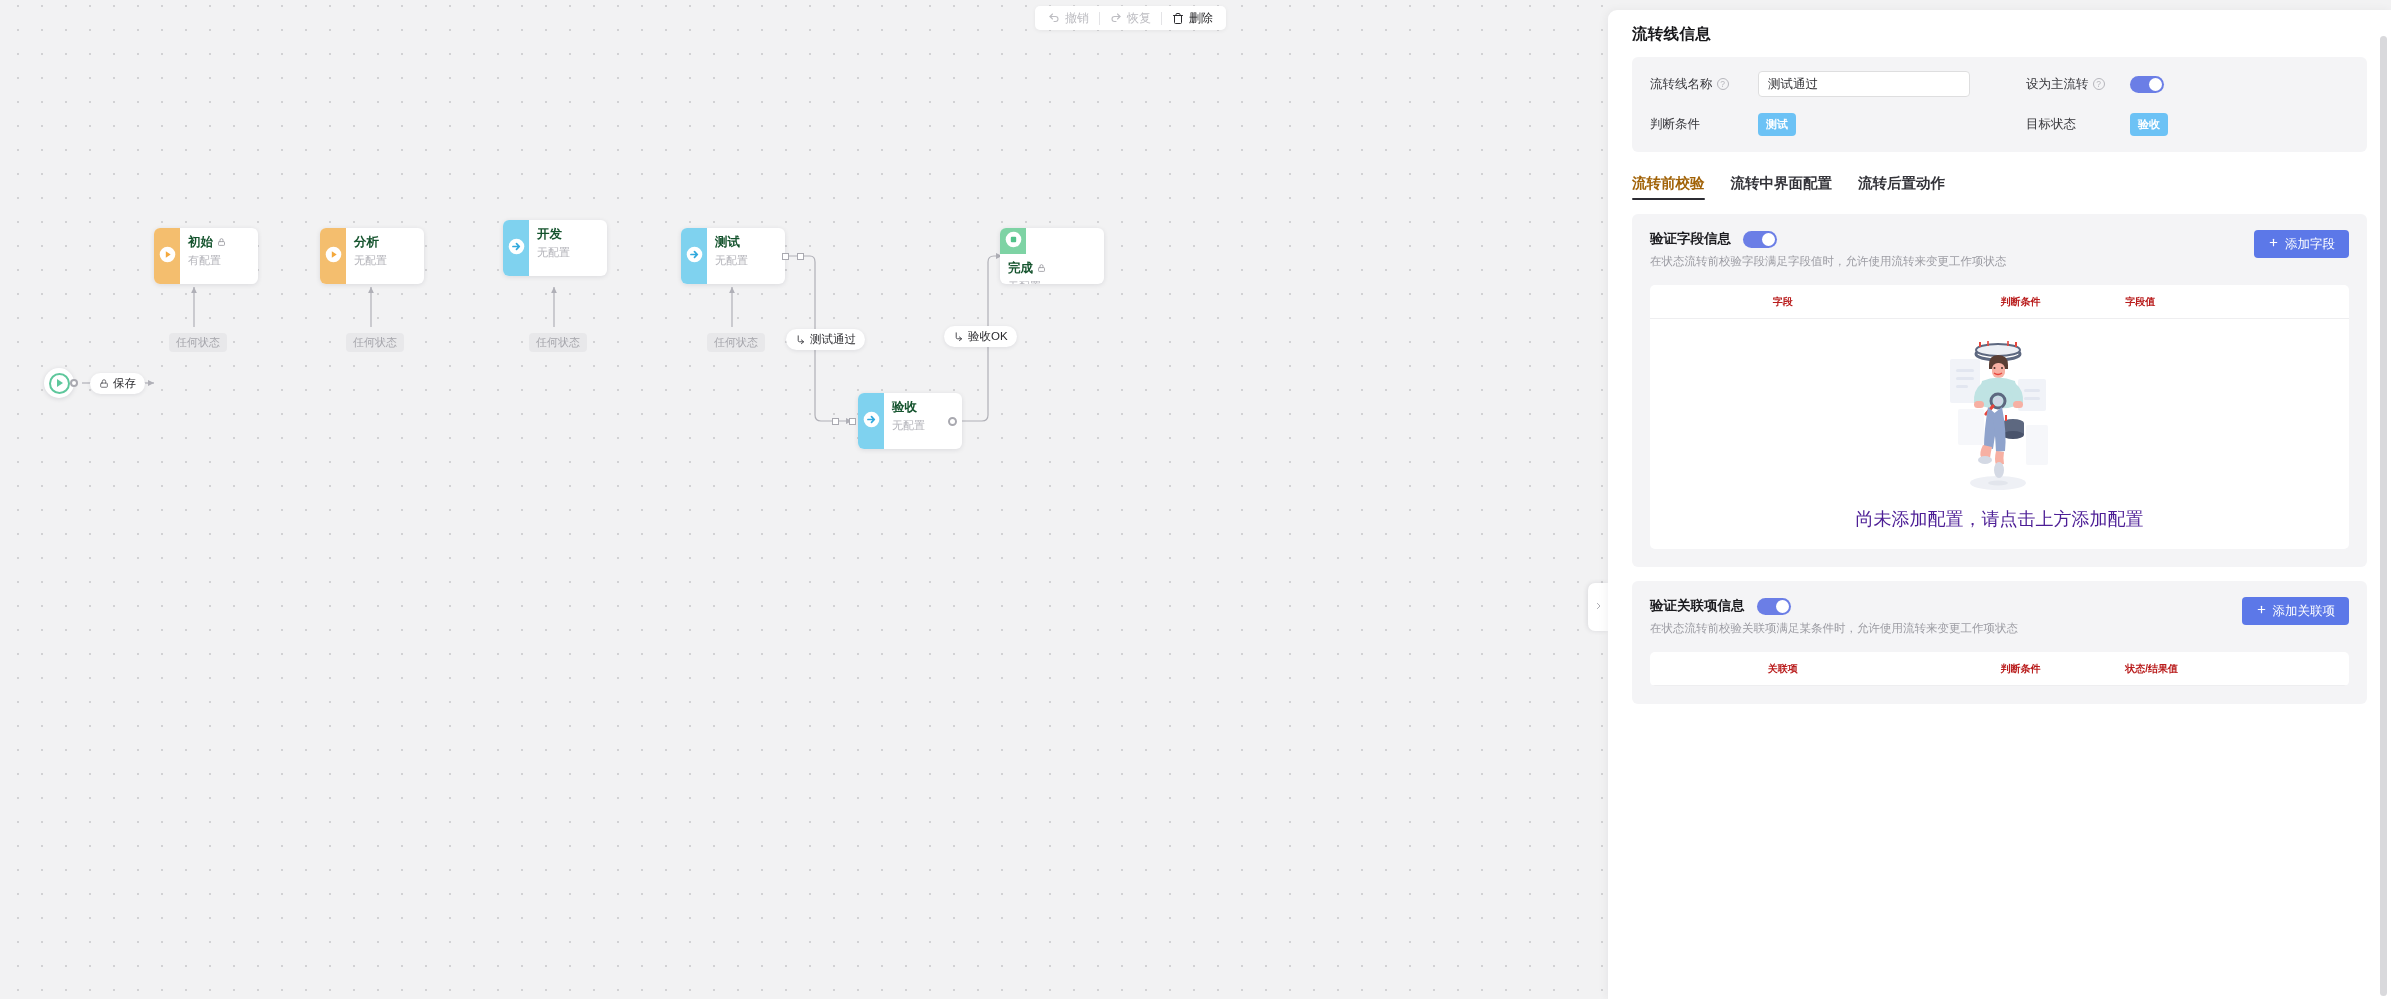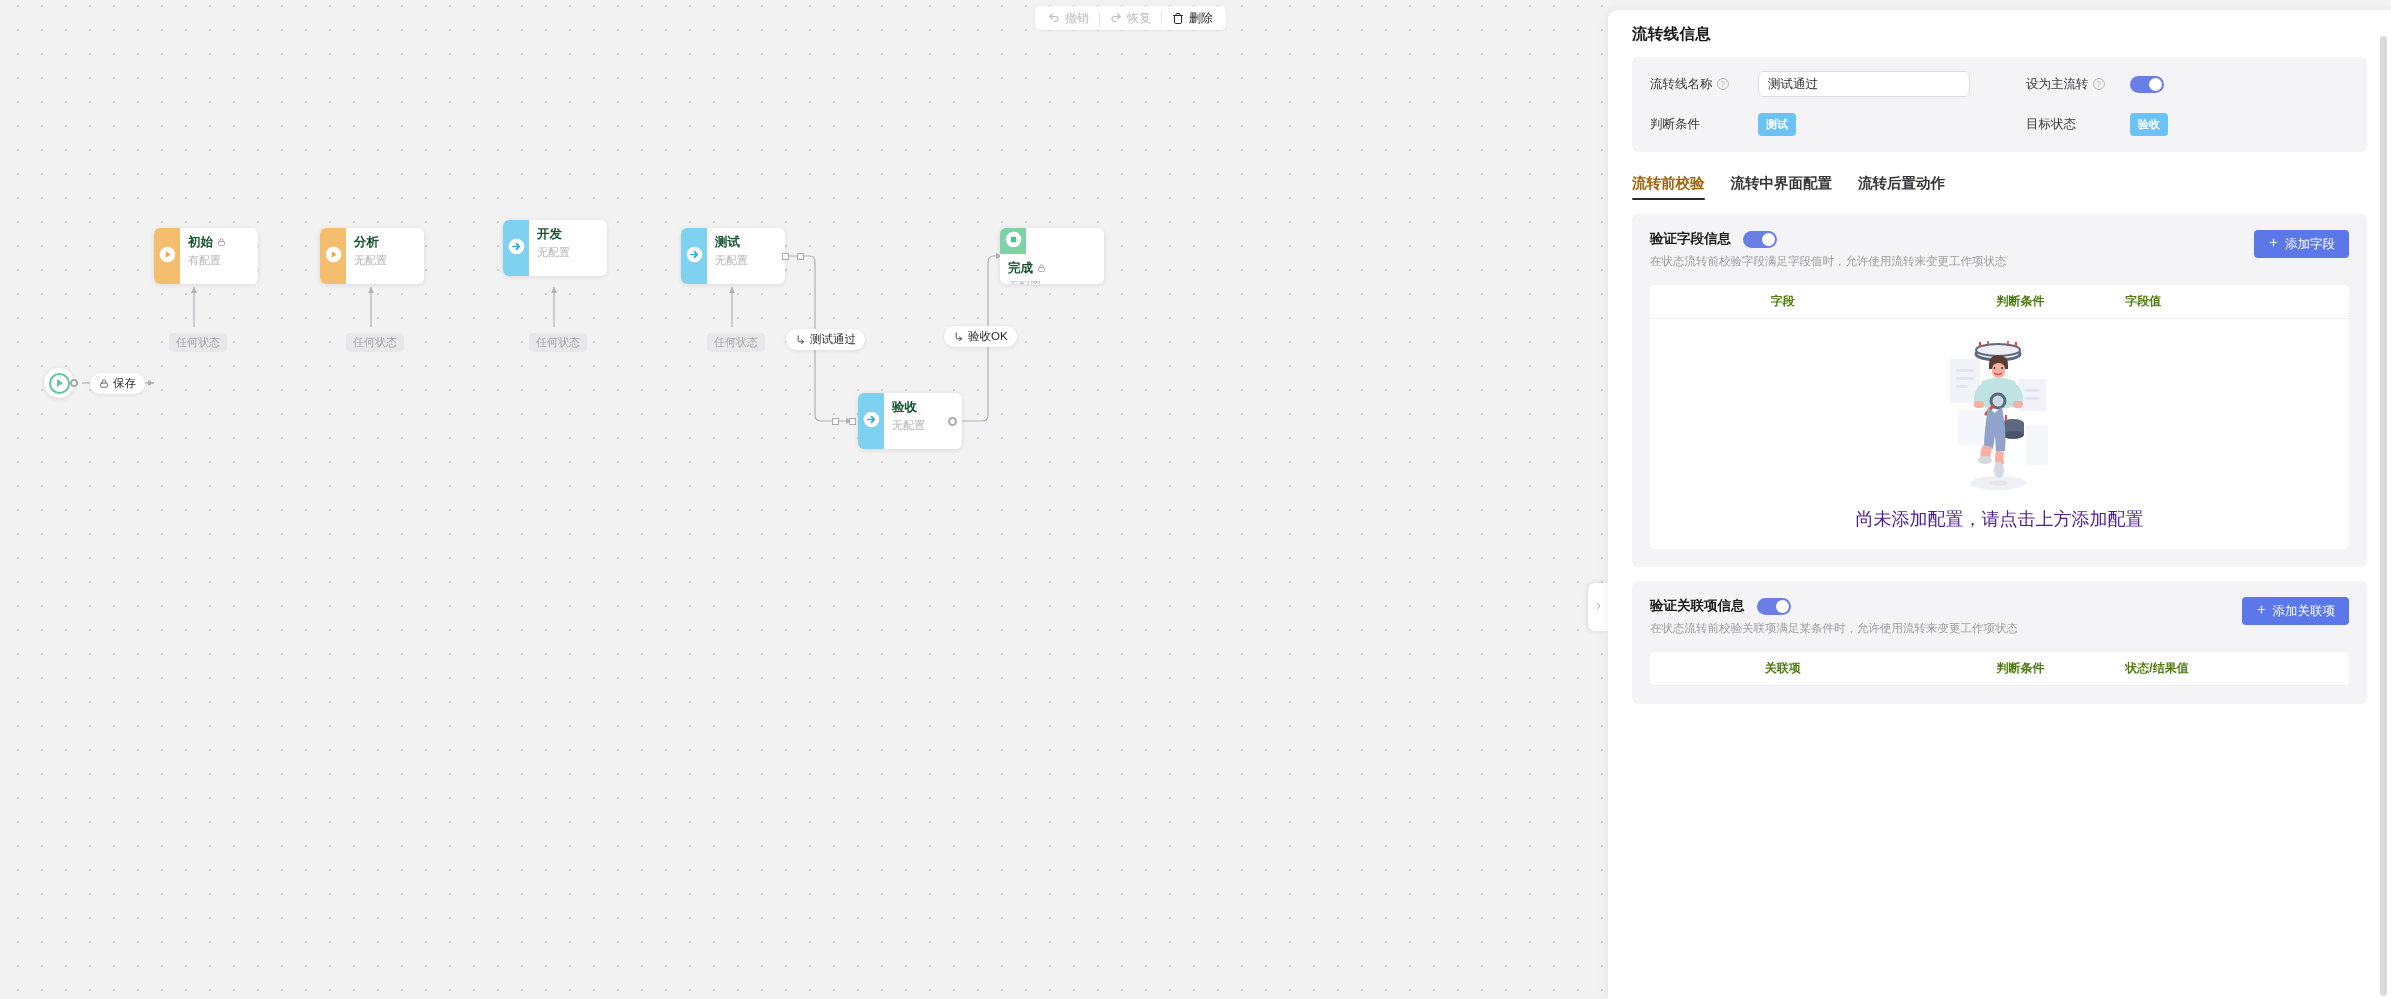--- a/index.html
+++ b/index.html
@@ -241,21 +241,21 @@
   }
 
   .table-card {
     background: #fff; border-radius: 5px;
     margin-top: 16px;
     overflow: hidden;
   }
   .thead {
     display: flex; height: 34px; align-items: center;
     border-bottom: 1px solid #eeeef0;
-    font-size: 12px; font-weight: 700; color: #4d7c0f;
+    font-size: 10px; font-weight: 700; color: #b91c1c;
   }
   .thead .th { padding-left: 0; }
   .th1 { width: 38%; text-align: center; }
   .th2 { width: 30%; text-align: center; }
   .th3 { width: 32%; text-align: left; padding-left: 18px; }
 
   .empty-wrap {
     height: 230px;
     display: flex; flex-direction: column;
     align-items: center; justify-content: center;

